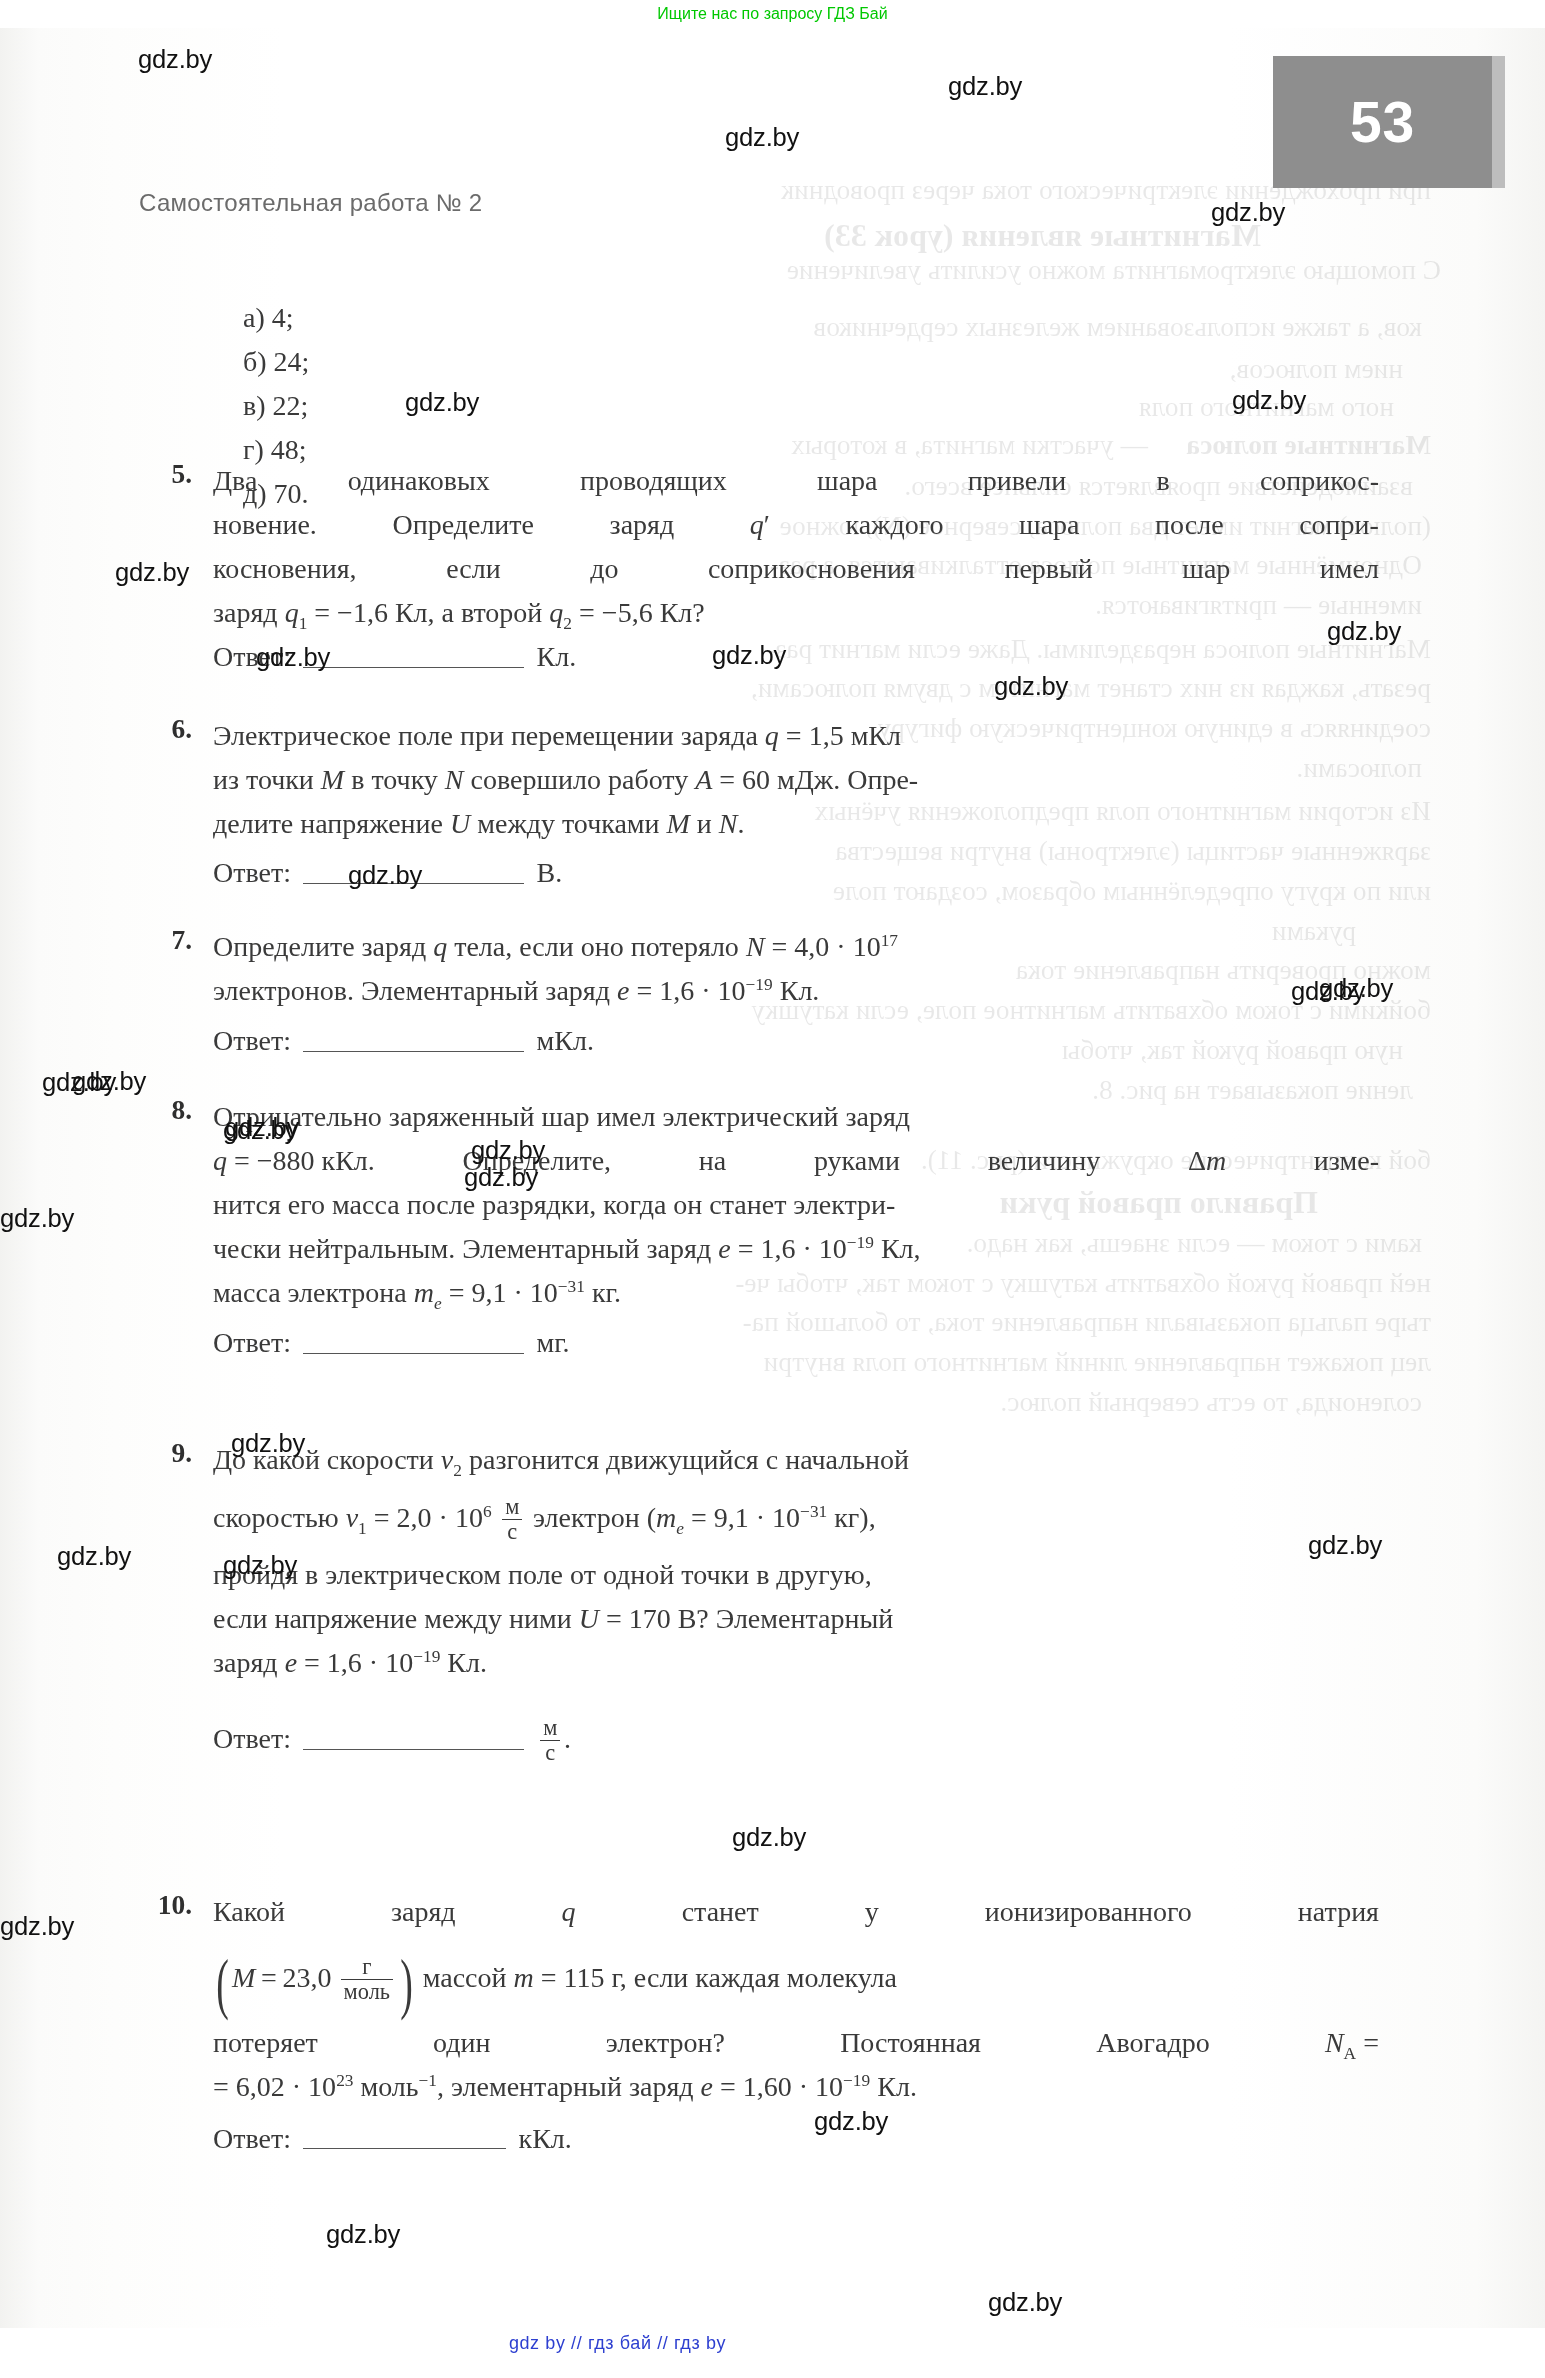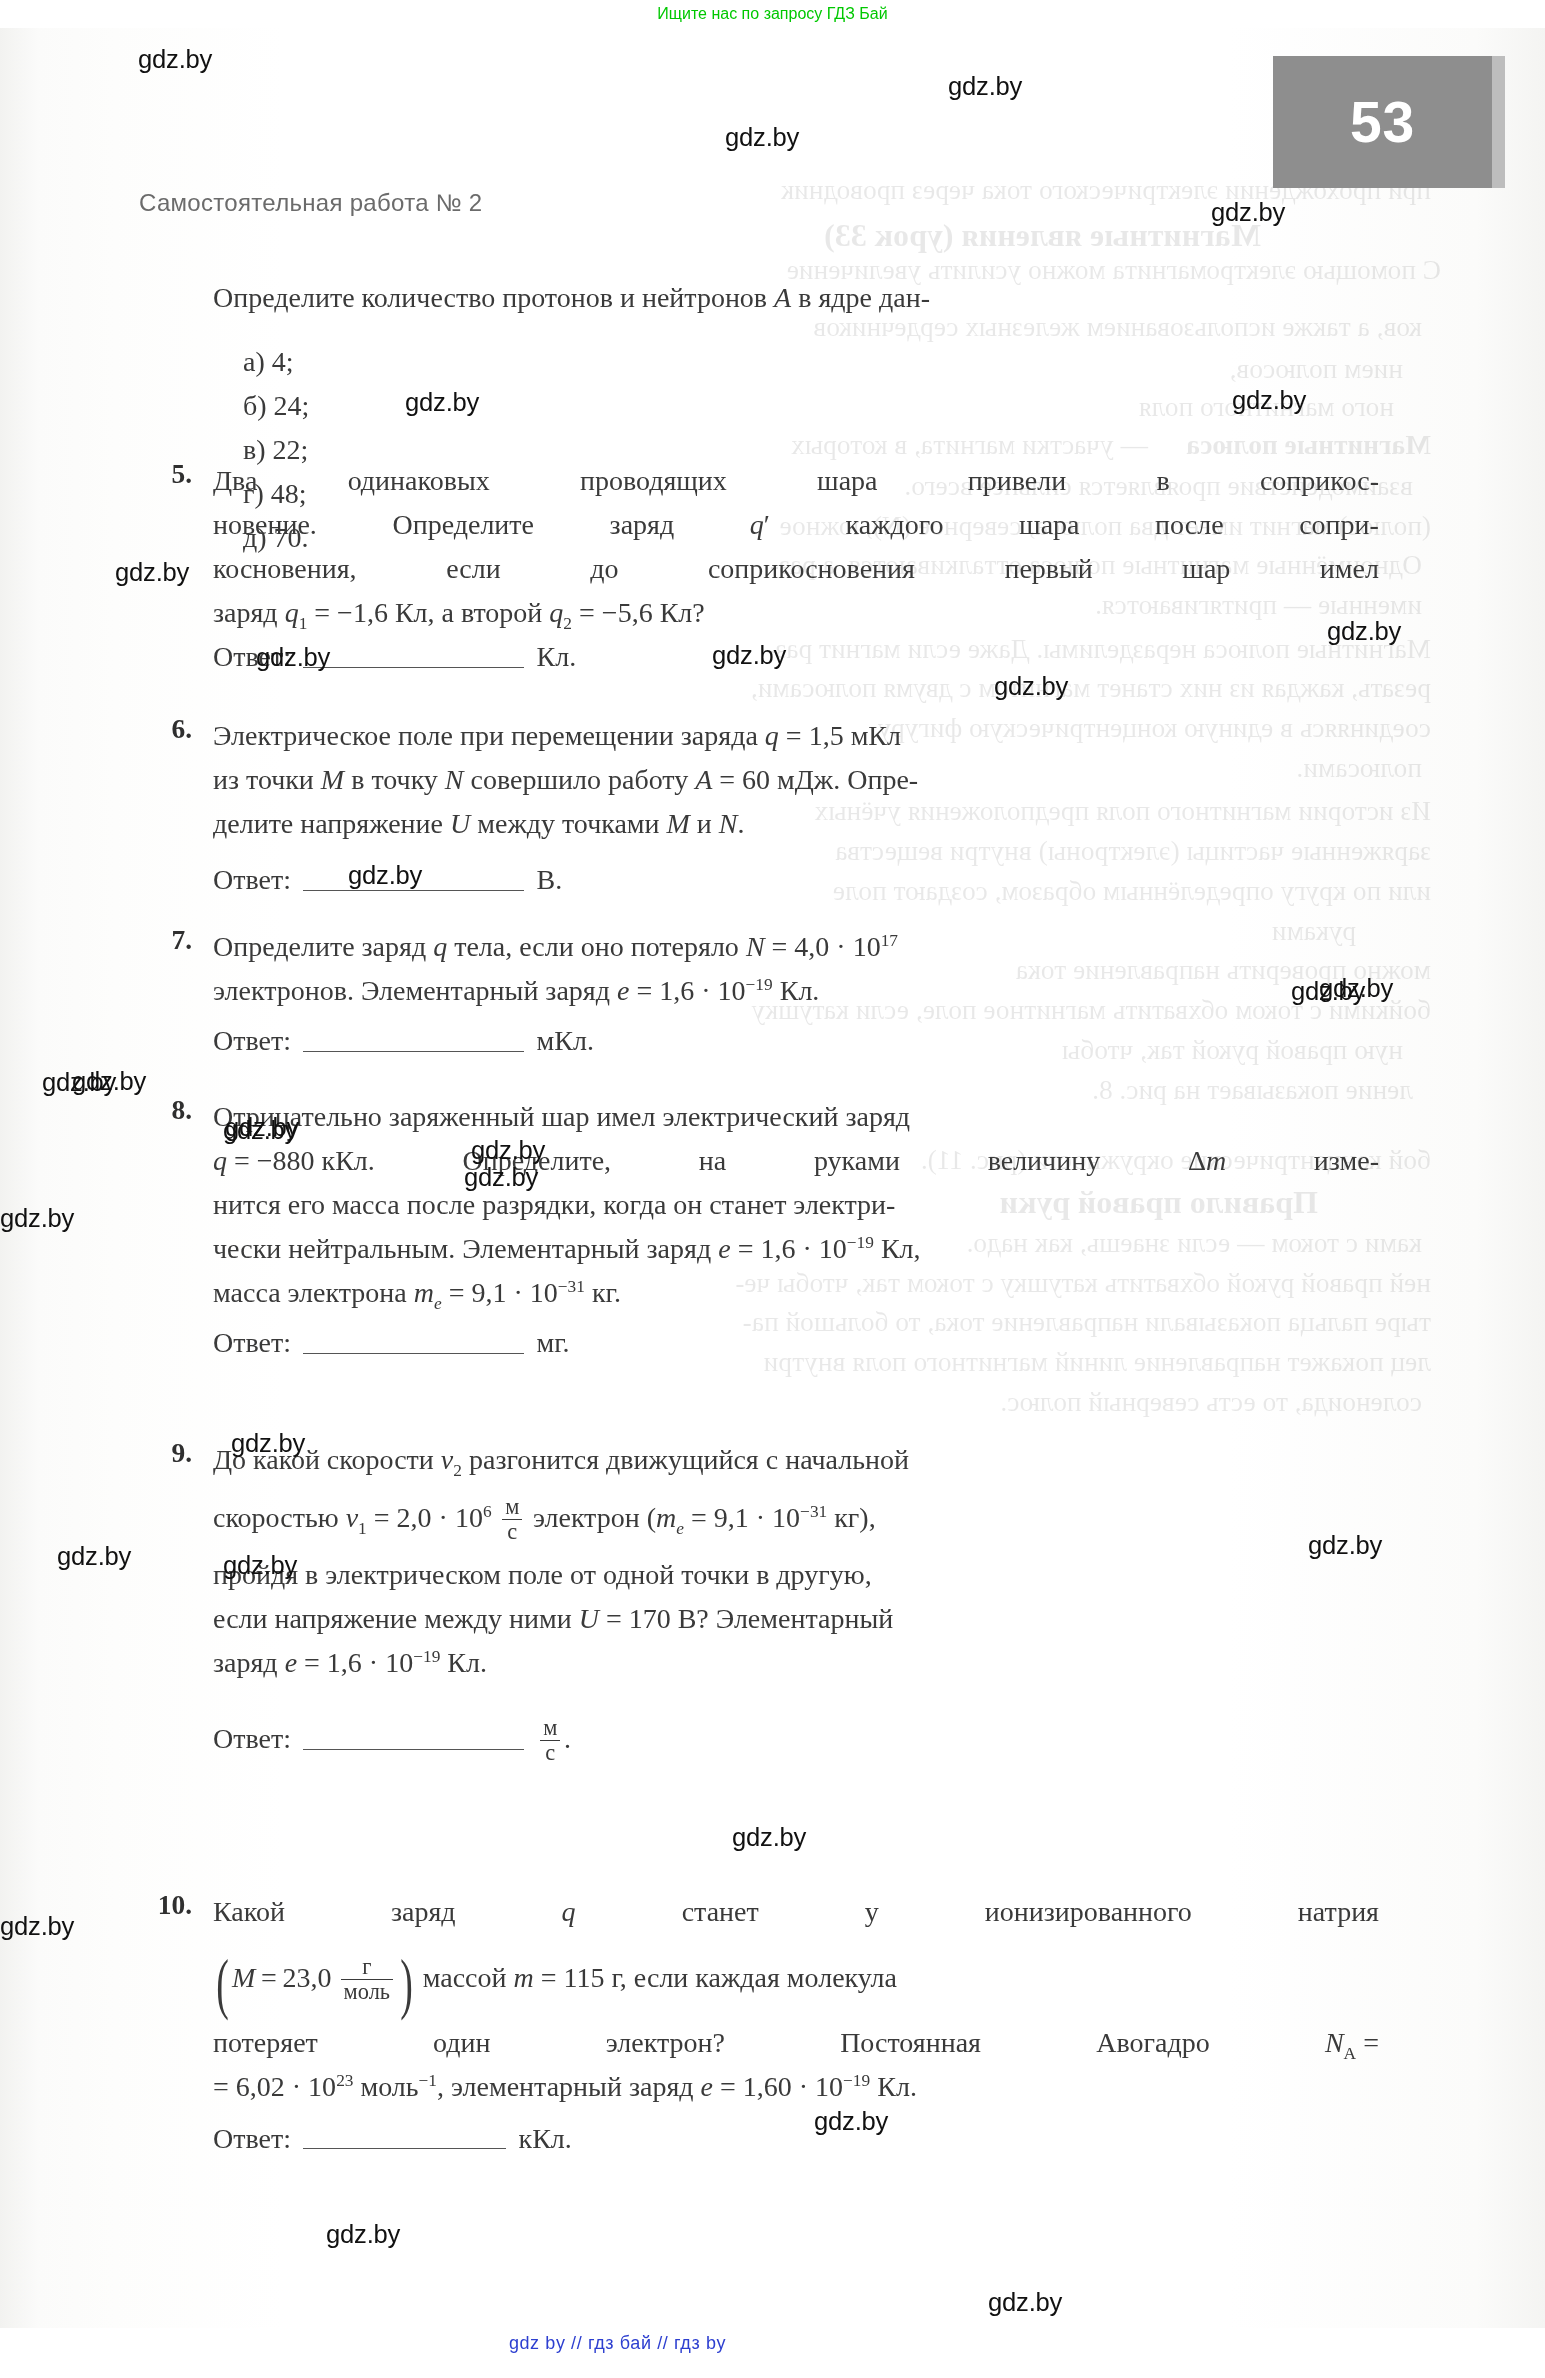--- a/index.html
+++ b/index.html
@@ -193,21 +193,20 @@
 
   <div id="pagetab">
     <div id="pagenum">53</div>
     <div class="shade"></div>
   </div>
 
   <div id="runhead">Самостоятельная работа № 2</div>
 
   <div class="task">
     <div class="lines" style="left:213px;top:248px;width:1164px;">
-      <div class="ln">Определите количество протонов и нейтронов <i>A</i> в ядре дан-</div>
       <div class="optrow" style="margin-top:20px;padding-left:30px;flex-direction:column;">
         <span>а) 4;</span>
         <span>б) 24;</span>
         <span>в) 22;</span>
         <span>г) 48;</span>
         <span>д) 70.</span>
       </div>
     </div>
   </div>
 
@@ -248,21 +247,21 @@
       </div>
     </div>
   </div>
 
   <div class="task">
     <div class="num" style="left:128px;top:686px;width:64px;">6.</div>
     <div class="lines" style="left:213px;top:686px;width:1166px;">
       <div class="ln">Электрическое поле при перемещении заряда <i>q</i> = 1,5 мКл</div>
       <div class="ln">из точки <i>M</i> в точку <i>N</i> совершило работу <i>A</i> = 60 мДж. Опре-</div>
       <div class="ln">делите напряжение <i>U</i> между точками <i>M</i> и <i>N</i>.</div>
-      <div class="ln" style="margin-top:12px;">
+      <div class="ln" style="margin-top:5px;">
         <span>Ответ:</span><span class="blank"></span><span>В.</span>
       </div>
     </div>
   </div>
 
   <div class="task">
     <div class="num" style="left:128px;top:897px;width:64px;">7.</div>
     <div class="lines" style="left:213px;top:897px;width:1166px;">
       <div class="ln">Определите заряд <i>q</i> тела, если оно потеряло <i>N</i> = 4,0 · 10<sup>17</sup></div>
       <div class="ln">электронов. Элементарный заряд <i>e</i> = 1,6 · 10<sup>−19</sup> Кл.</div>

